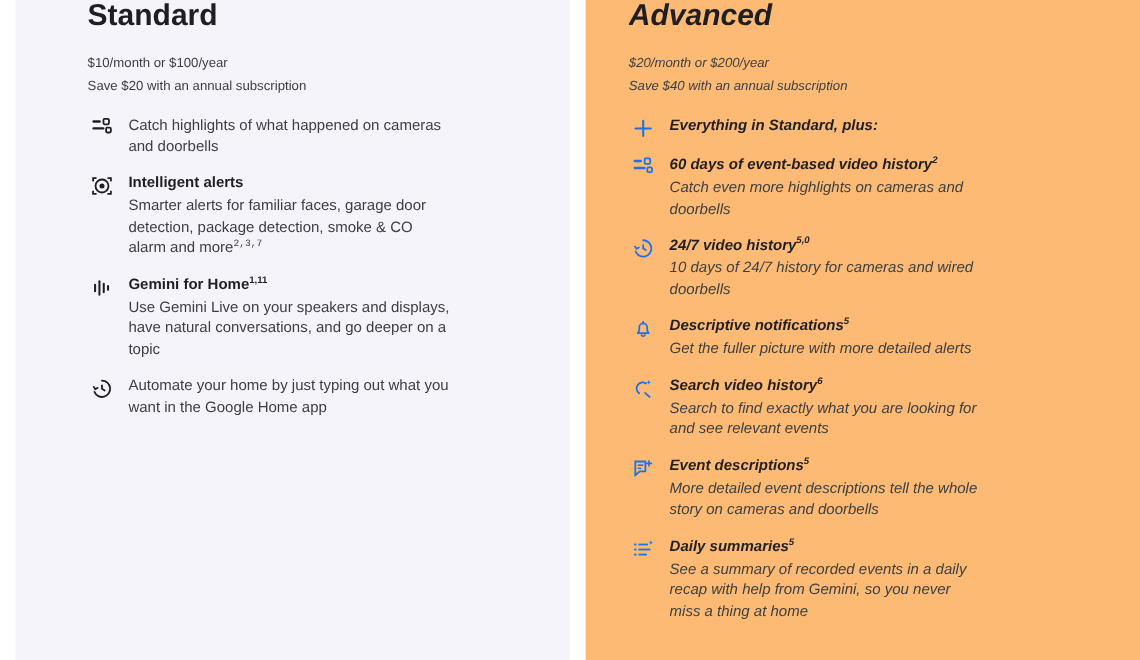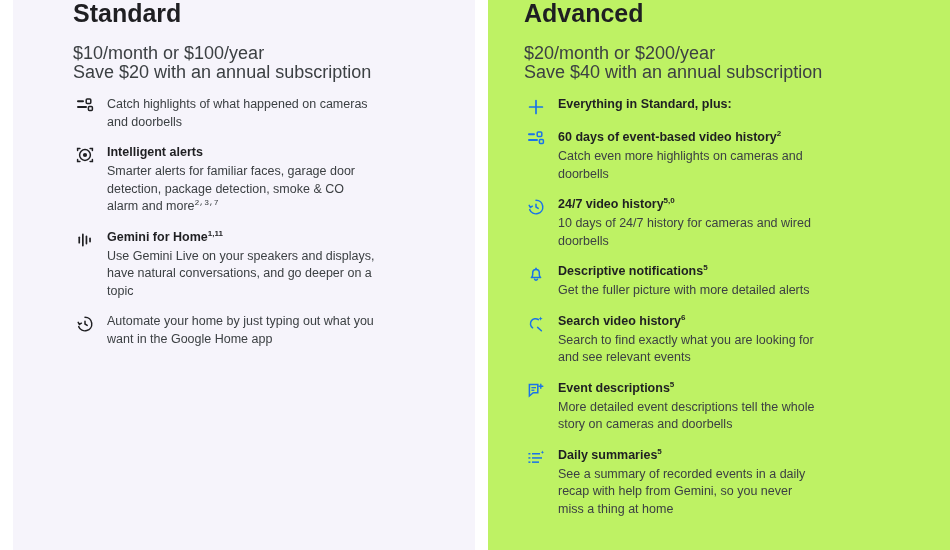--- a/index.html
+++ b/index.html
@@ -21,21 +21,22 @@
     height: 550px;
     overflow: hidden;
     margin-left: 13px;
   }
   .panel-standard {
     width: 475px;
     background: #f6f4fb;
   }
   .panel-advanced {
     width: 475px;
-    background: #bef264;
+    background: #fdba74;
+    font-style: italic;
   }
   .panel-inner {
     padding: 0 36px 0 60px;
   }
   .panel-advanced .panel-inner {
     padding: 0 36px 0 36px;
   }
   .tier-title {
     font-size: 25px;
     line-height: 30px;
@@ -47,21 +48,21 @@
   }
   .title-wrap {
     height: 28px;
     overflow: hidden;
     display: flex;
     align-items: flex-end;
   }
   .price-block {
     margin-top: 16px;
     color: #3c4043;
-    font-size: 18px;
+    font-size: 11px;
     line-height: 19px;
   }
   .price-block div { white-space: nowrap; }
   .features {
     margin-top: 14px;
   }
   .feature {
     display: flex;
     align-items: flex-start;
     margin-bottom: 13px;

